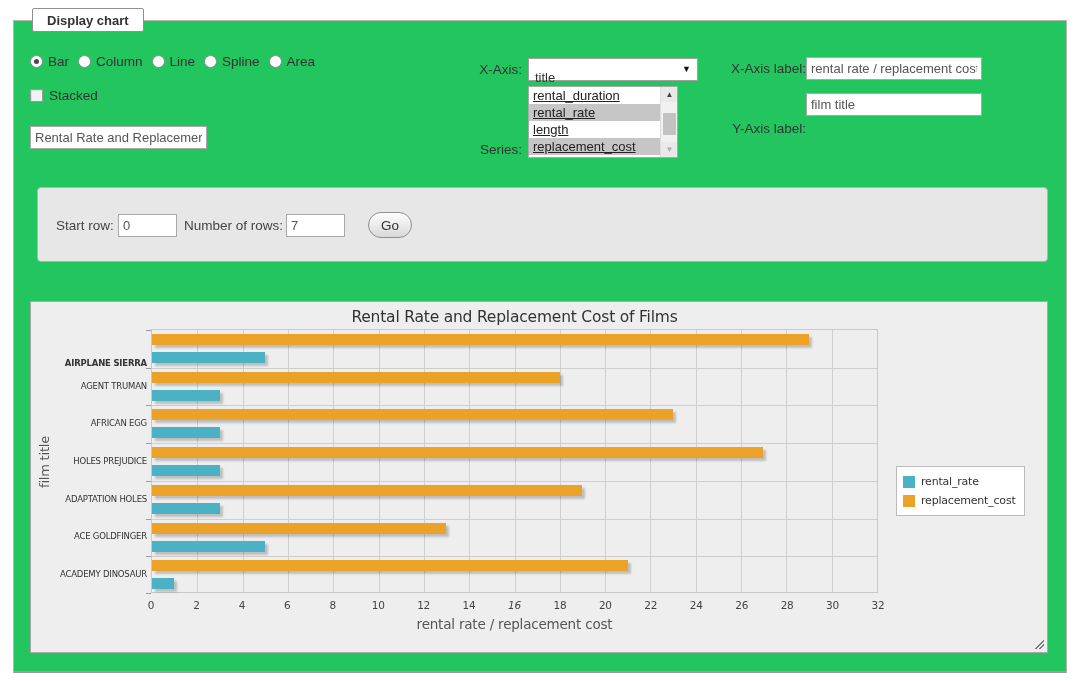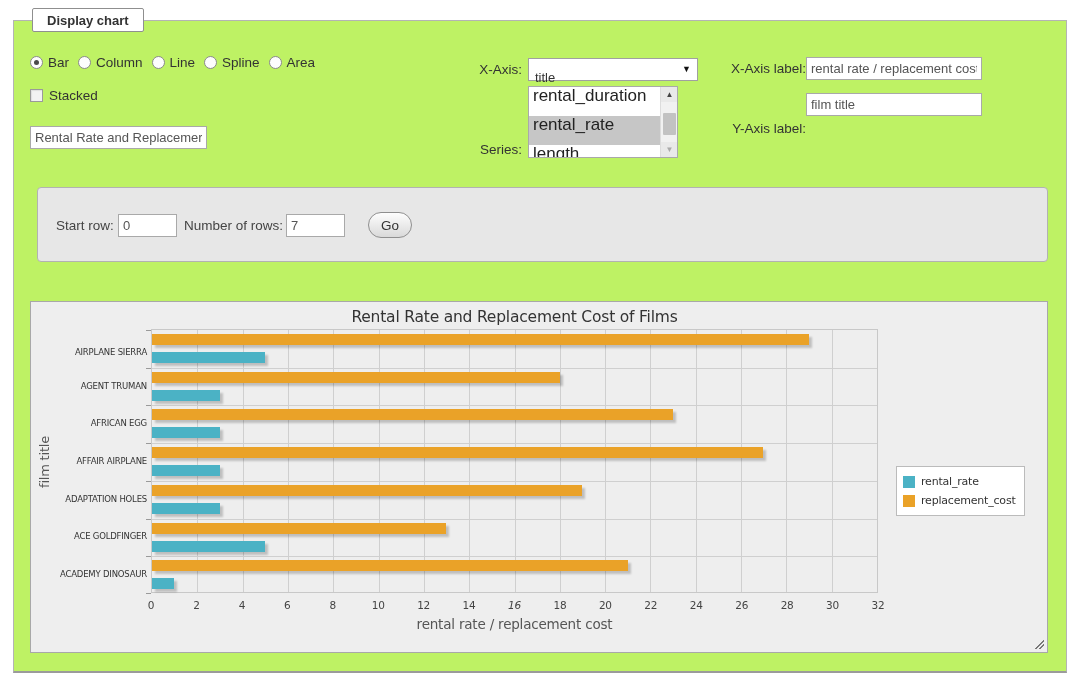--- a/index.html
+++ b/index.html
@@ -2,28 +2,28 @@
 <html><head>
 <meta charset="utf-8">
 <style>
   * { margin:0; padding:0; box-sizing:border-box; }
   html,body { width:1081px; height:681px; background:#ffffff;
     font-family:"Liberation Sans", sans-serif; }
   body { position:relative; overflow:hidden; }
 
   
   .fieldset { position:absolute; left:13px; top:20px; width:1054px; height:653px;
-    background:#bef264; border:1px solid #b4b4b4; border-bottom:2px solid #9b9b9b; }
+    background:#22c55e; border:1px solid #b4b4b4; border-bottom:2px solid #9b9b9b; }
   .legend-box { position:absolute; left:18px; top:-13px; height:24px; padding:4px 14px;
     background:#ffffff; border:1px solid #8f8f8f; border-radius:2px;
     font-size:13px; font-weight:bold; color:#333; line-height:15px; }
 
   
   .radio-row { position:absolute; left:16px; top:33px; height:16px; display:flex;
-    align-items:center; font-size:13.5px; color:#333; }
+    align-items:flex-start; font-size:13.5px; color:#333; }
   .radio-opt { display:flex; align-items:center; margin-right:9px; cursor:default; }
   .radio { width:13px; height:13px; border-radius:50%; border:1px solid #8a8a8a;
     background:#fdfdfd; margin-right:5px; position:relative; flex:0 0 auto; }
   .radio.checked::after { content:""; position:absolute; left:3px; top:3px;
     width:5px; height:5px; border-radius:50%; background:#4a4a4a; }
 
   .check-row { position:absolute; left:16px; top:66px; height:16px; display:flex;
     align-items:center; font-size:13.5px; color:#333; }
   .checkbox { width:13px; height:13px; border:1px solid #9a9a9a; background:#f2f2f2;
     box-shadow:inset 1px 1px 1px rgba(0,0,0,.08); margin-right:6px; }
@@ -39,22 +39,22 @@
   .lbl-ylabel  { left:698px; top:72px;  width:94px;margin-top:24px; }
 
   .select { position:absolute; left:514px; top:37px; width:170px; height:23px;
     background:#fff; border:1px solid #a0a0a0; font-size:13px; color:#333;
     line-height:21px; padding:8px 6px; }
   .select .arrow { position:absolute; right:6px; top:0; font-size:9px; color:#111; line-height:21px; }
 
   .listbox { position:absolute; left:514px; top:65px; width:150px; height:72px;
     background:#fff; border:1px solid #a9a9a9; overflow:hidden; }
   .lb-options { position:absolute; left:0; top:0; right:17px; }
-  .lb-option { height:29px; line-height:17px; font-size:17px; color:#222; padding:0 4px;
-    white-space:nowrap; }
+  .lb-option { height:17px; line-height:17px; font-size:13px; color:#222; padding:0 4px;
+    white-space:nowrap;text-decoration:underline; }
   .lb-option.selected { background:#c6c6c6; }
   .scrollbar { position:absolute; right:0; top:0; width:17px; height:100%;
     background:#f1f1f1; border-left:1px solid #dcdcdc; }
   .sb-btn { position:absolute; left:0; width:17px; height:15px; background:#e9e9e9;
     text-align:center; font-size:8px; line-height:15px; color:#444; }
   .sb-up { top:0; } .sb-down { bottom:0; color:#aaa; }
   .sb-thumb { position:absolute; left:2px; top:26px; width:13px; height:22px;
     background:#c2c2c2; border-radius:1px; }
 
   .xlabel-input, .ylabel-input { position:absolute; left:792px; width:176px;
@@ -173,24 +173,24 @@
     <input class="txt sp-input sp-input-start" value="0" style="">
     <div class="sp-lbl sp-lbl-num">Number of rows:</div>
     <input class="txt sp-input sp-input-num" value="7" style="">
     <button class="go-btn">Go</button>
   </div>
 
   <div class="chart-panel">
     <div class="chart-title">Rental Rate and Replacement Cost of Films</div>
     <div class="yaxis-title">film title</div>
     <div class="ylabels">
-        <div class="ylabel" style="top: 18px;">AIRPLANE SIERRA</div>
+        <div class="ylabel" style="top: 29px; font-weight: bold;">AIRPLANE SIERRA</div>
         <div class="ylabel" style="top: 51.5714px;">AGENT TRUMAN</div>
         <div class="ylabel" style="top: 89.2857px;">AFRICAN EGG</div>
-        <div class="ylabel" style="top: 127px;">AFFAIR AIRPLANE</div>
+        <div class="ylabel" style="top: 127px;">HOLES PREJUDICE</div>
         <div class="ylabel" style="top: 164.714px;">ADAPTATION HOLES</div>
         <div class="ylabel" style="top: 202.429px;">ACE GOLDFINGER</div>
         <div class="ylabel" style="top: 240.143px;">ACADEMY DINOSAUR</div>
       </div>
     <div class="plot">
         <div class="vgrid" style="left: 6.25%;"></div>
         <div class="vgrid" style="left: 12.5%;"></div>
         <div class="vgrid" style="left: 18.75%;"></div>
         <div class="vgrid" style="left: 25%;"></div>
         <div class="vgrid" style="left: 31.25%;"></div>

